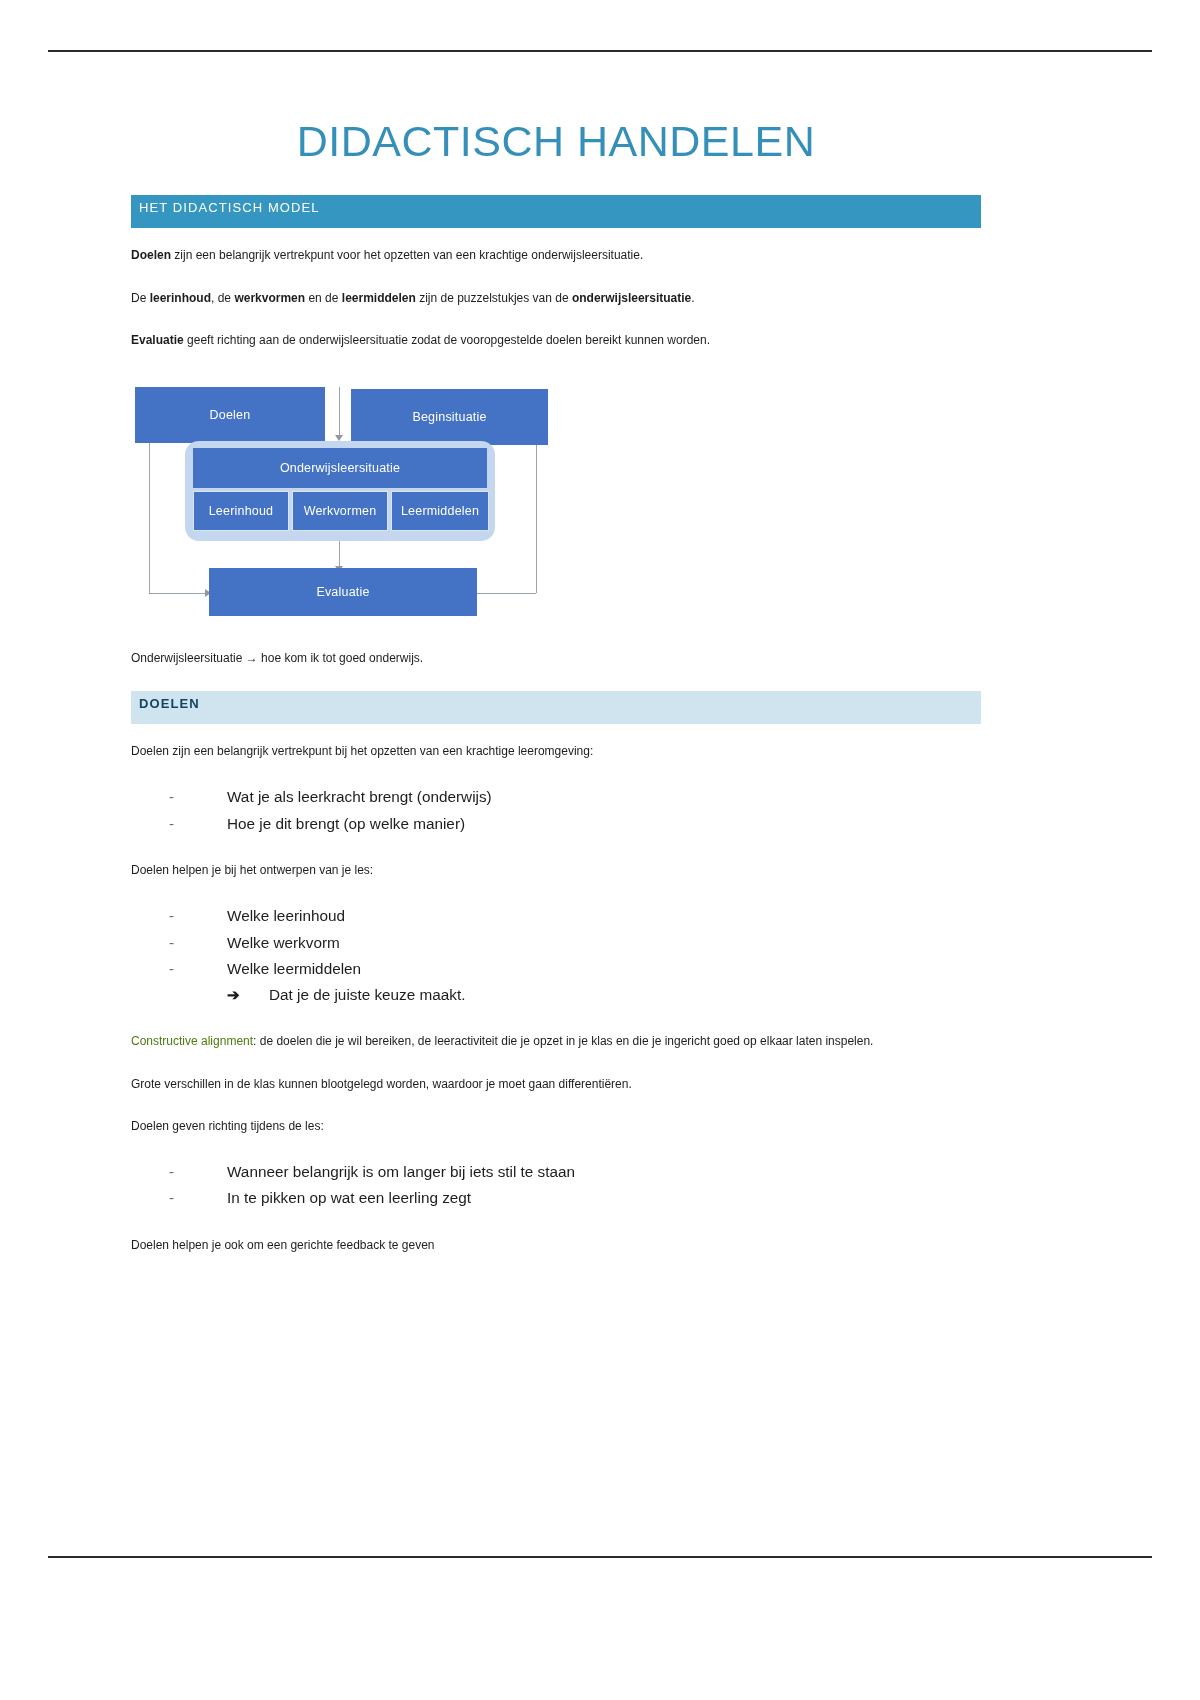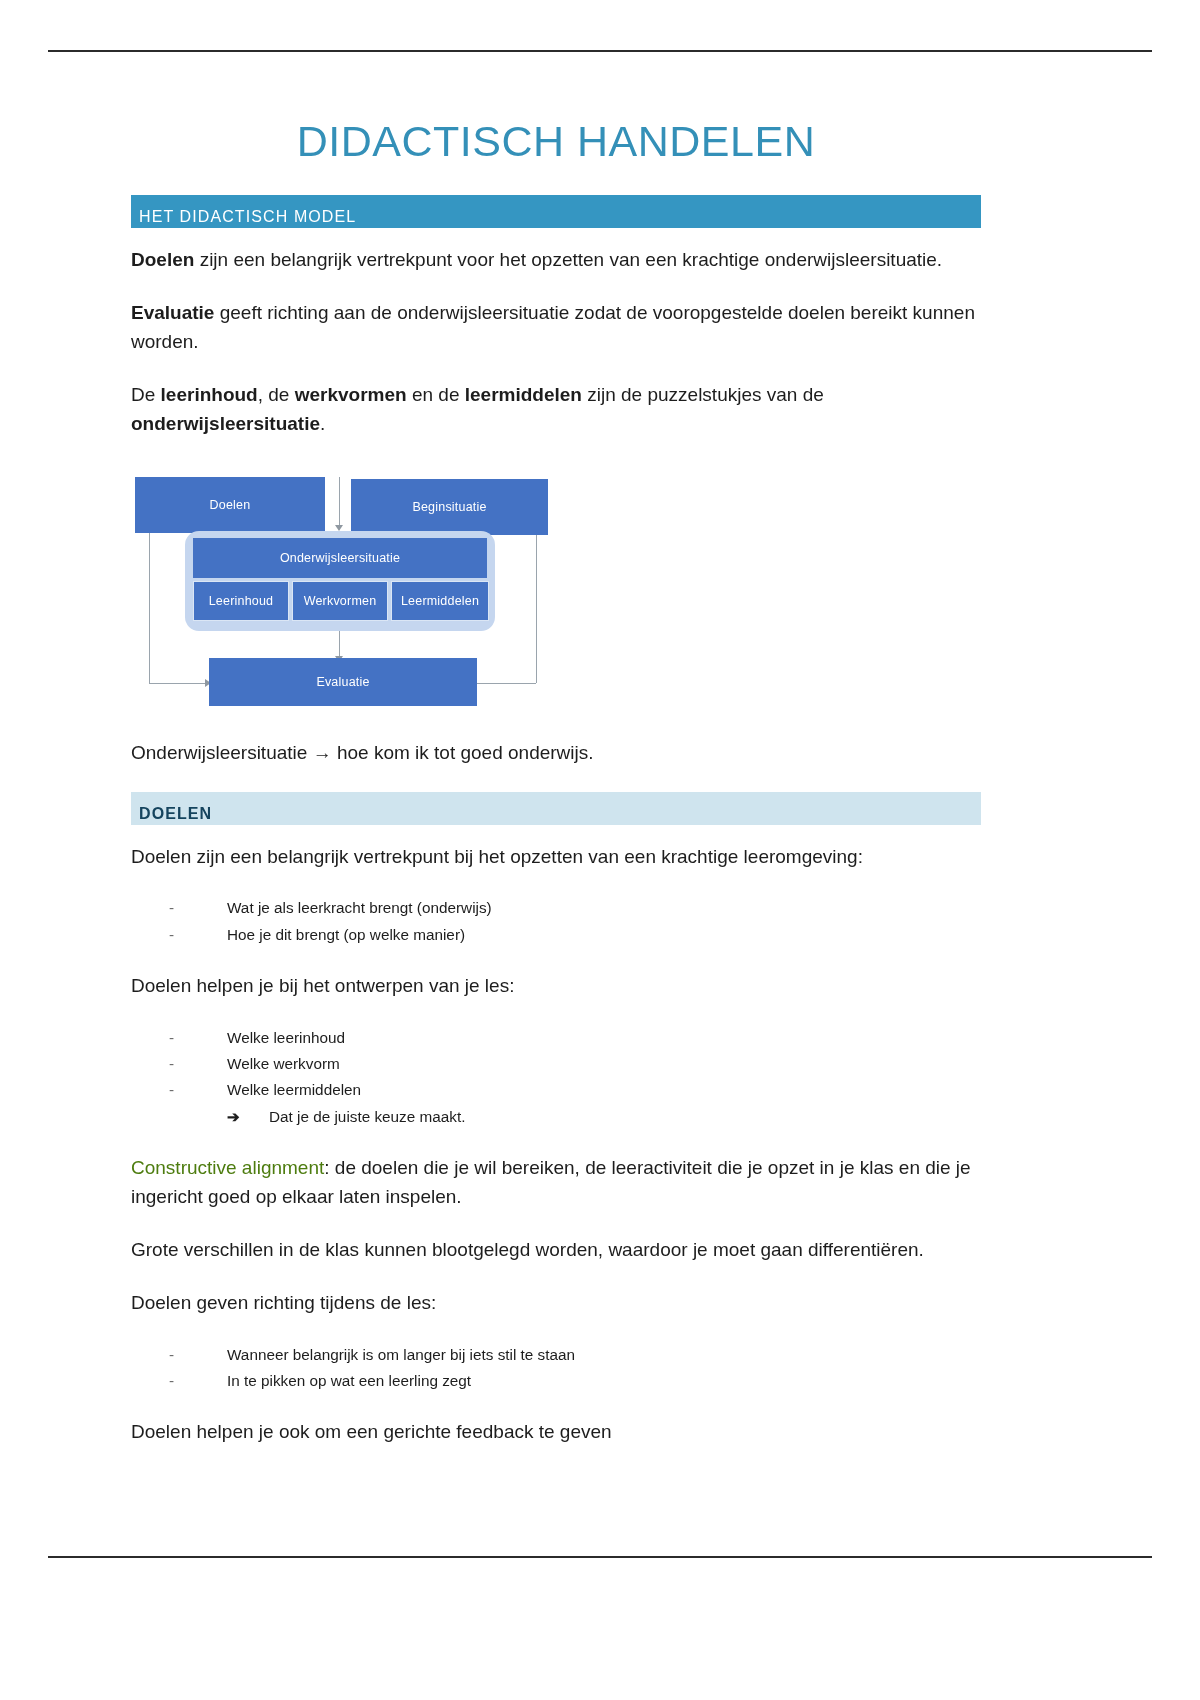--- a/index.html
+++ b/index.html
@@ -42,42 +42,41 @@
     margin: 0 0 30px 0;
     font-size: 43px;
     font-weight: 400;
     letter-spacing: 0.5px;
     color: #3490b8;
     text-align: center;
     line-height: 1.1;
   }
 
   .section-head {
-    font-size: 16px;
+    font-size: 13px;
     letter-spacing: 1.1px;
-    padding: 20px 8px 9px 8px;
+    padding: 5px 8px 9px 8px;
     box-sizing: border-box;
     margin: 0 0 18px 0;
     height: 33px;
     display: flex;
-    align-items: center;
   }
   .section-head.primary {
     background: #3596c2;
     color: #ffffff;
   }
   .section-head.secondary {
     background: #cfe4ee;
     color: #15445e;
     font-weight: 600;
   }
 
   p.para {
     margin: 0 0 24px 0;
-    font-size: 19px;
+    font-size: 12px;
     line-height: 1.52;
     color: #1d1d1d;
   }
   p.para:last-child { margin-bottom: 16px; }
   .b { font-weight: 700; }
   .accent { color: #4d7c0f; }
 
   ul.dash-list {
     list-style: none;
     margin: 0 0 24px 0;
@@ -168,23 +167,23 @@
   <div class="content">
 
     <h1 class="doc-title">DIDACTISCH HANDELEN</h1>
 
     <div class="section-head primary">
       <span>HET DIDACTISCH MODEL</span>
     </div>
 
     <p class="para"><span class="b">Doelen</span><span> zijn een belangrijk vertrekpunt voor het opzetten van een krachtige onderwijsleersituatie.</span></p>
 
+    <p class="para"><span>De </span><span class="b">leerinhoud</span><span>, de </span><span class="b">werkvormen</span><span> en de </span><span class="b">leermiddelen</span><span> zijn de puzzelstukjes van de </span><span class="b">onderwijsleersituatie</span><span>.</span></p>
+
     <p class="para"><span class="b">Evaluatie</span><span> geeft richting aan de onderwijsleersituatie zodat de vooropgestelde doelen bereikt kunnen worden.</span></p>
-
-    <p class="para"><span>De </span><span class="b">leerinhoud</span><span>, de </span><span class="b">werkvormen</span><span> en de </span><span class="b">leermiddelen</span><span> zijn de puzzelstukjes van de </span><span class="b">onderwijsleersituatie</span><span>.</span></p>
 
     <div class="diagram">
 
       <div class="dg-line" style="left:18px; top:68px; width:1px; height:152px;"></div>
       <div class="dg-line" style="left:18px; top:220px; width:58px; height:1px;"></div>
       <div class="dg-arrowhead right" style="left:74px; top:216px;"></div>
 
       <div class="dg-line" style="left:345px; top:220px; width:60px; height:1px;"></div>
       <div class="dg-line" style="left:405px; top:62px; width:1px; height:158px;"></div>
 

